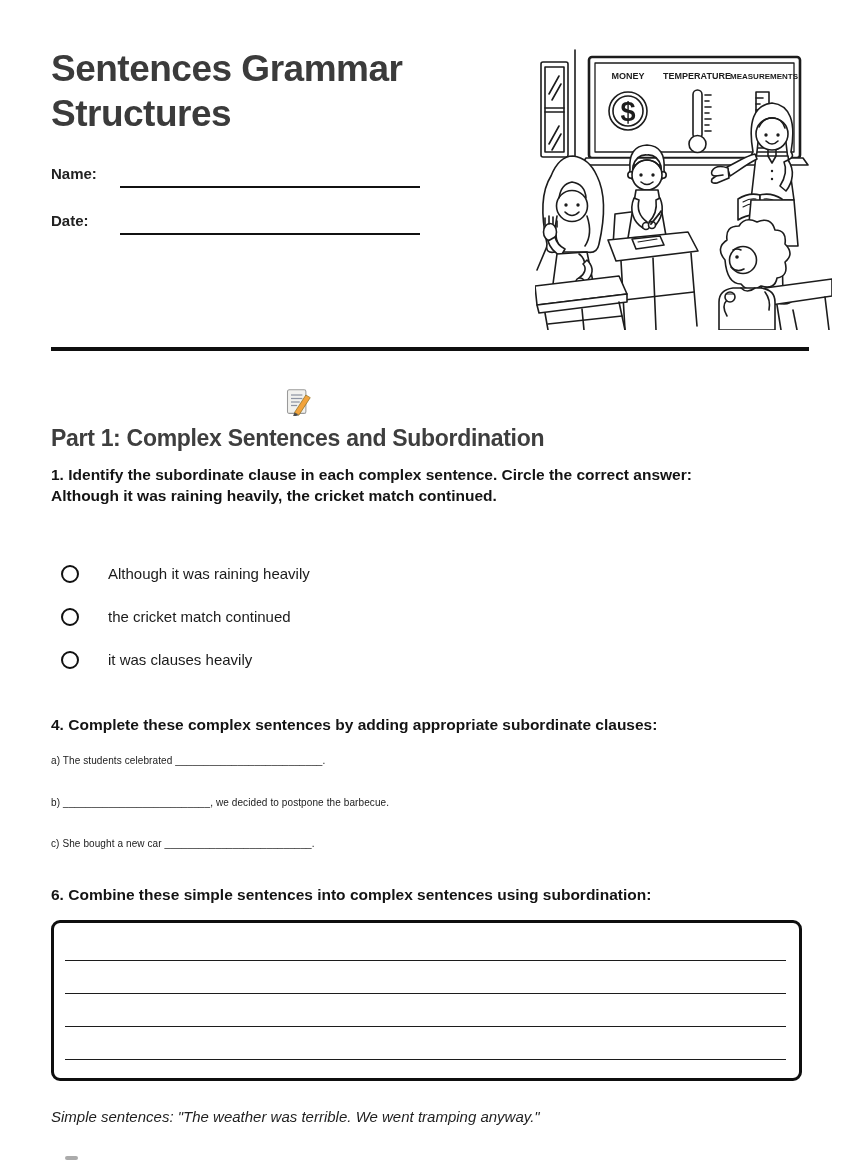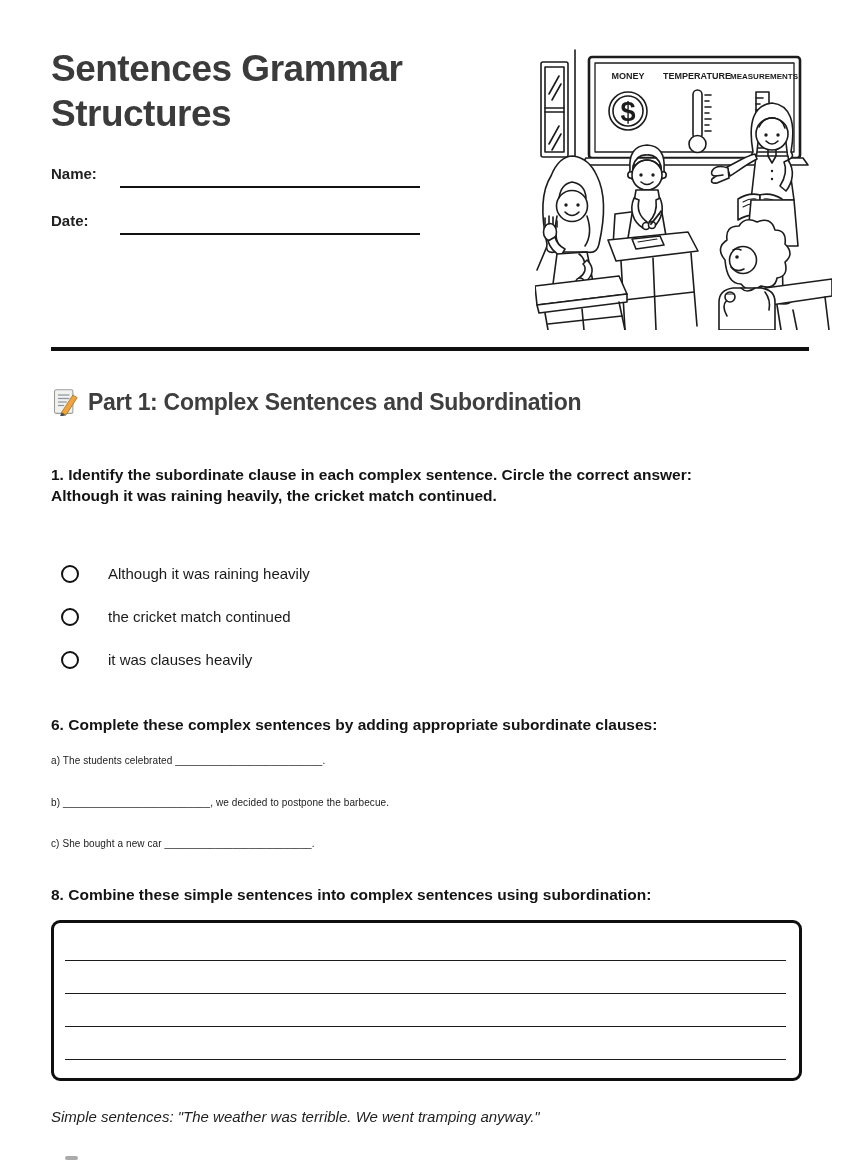--- a/index.html
+++ b/index.html
@@ -10,21 +10,21 @@
   .title { position:absolute; left:51px; top:46px; width:480px;
     font-size:37px; line-height:45px; font-weight:700; color:#3b3b3b; letter-spacing:-0.5px; }
 
   .field-label { position:absolute; left:51px; font-size:15px; font-weight:700; color:#222; }
   .field-line { position:absolute; left:120px; width:300px; height:0; border-top:2px solid #111; }
 
   .illustration { position:absolute; left:535px; top:48px; width:297px; height:282px; }
 
   .divider { position:absolute; left:51px; top:347px; width:758px; height:4px; background:#0f0f0f; }
 
-  .part-heading { position:absolute; left:51px; top:388px; display:flex; align-items:center; gap:9px; }
+  .part-heading { position:absolute; left:51px; top:388px; display:flex; align-items:center; gap:9px;flex-direction:column; }
   .part-heading .icon { width:28px; height:28px; flex:0 0 auto; }
   .part-heading .txt { font-size:23px; font-weight:700; color:#3e3e3e; letter-spacing:-0.3px; }
 
   .prompt { position:absolute; left:51px; width:740px; font-size:15.5px; font-weight:700; color:#141414; line-height:22px; }
   .sentence { position:absolute; left:51px; width:740px; font-size:15.5px; font-weight:700; color:#141414; }
 
   .options { position:absolute; left:61px; top:552px; }
   .option { display:flex; align-items:center; height:43px; }
   .radio { width:18px; height:18px; border:2.6px solid #111; border-radius:50%; background:#fff; flex:0 0 auto; }
   .option .lbl { margin-left:29px; font-size:15px; color:#1a1a1a; }
@@ -236,26 +236,26 @@
     <div class="option">
       <span class="radio"></span>
       <span class="lbl">the cricket match continued</span>
     </div>
     <div class="option">
       <span class="radio"></span>
       <span class="lbl">it was clauses heavily</span>
     </div>
   </div>
 
-  <p class="prompt" style="top:714px;">6. Complete these complex sentences by adding appropriate subordinate clauses:</p>
+  <p class="prompt" style="top:714px;">4. Complete these complex sentences by adding appropriate subordinate clauses:</p>
   <p class="fill-item" style="top:755px;">a) The students celebrated __________________________.</p>
   <p class="fill-item" style="top:797px;">b) __________________________, we decided to postpone the barbecue.</p>
   <p class="fill-item" style="top:838px;">c) She bought a new car __________________________.</p>
 
-  <p class="prompt" style="top:884px;">8. Combine these simple sentences into complex sentences using subordination:</p>
+  <p class="prompt" style="top:884px;">6. Combine these simple sentences into complex sentences using subordination:</p>
 
   <div class="answer-box">
     <div class="answer-line" style="top:37px;"></div>
     <div class="answer-line" style="top:70px;"></div>
     <div class="answer-line" style="top:103px;"></div>
     <div class="answer-line" style="top:136px;"></div>
   </div>
 
   <p class="note">Simple sentences: "The weather was terrible. We went tramping anyway."</p>
 

